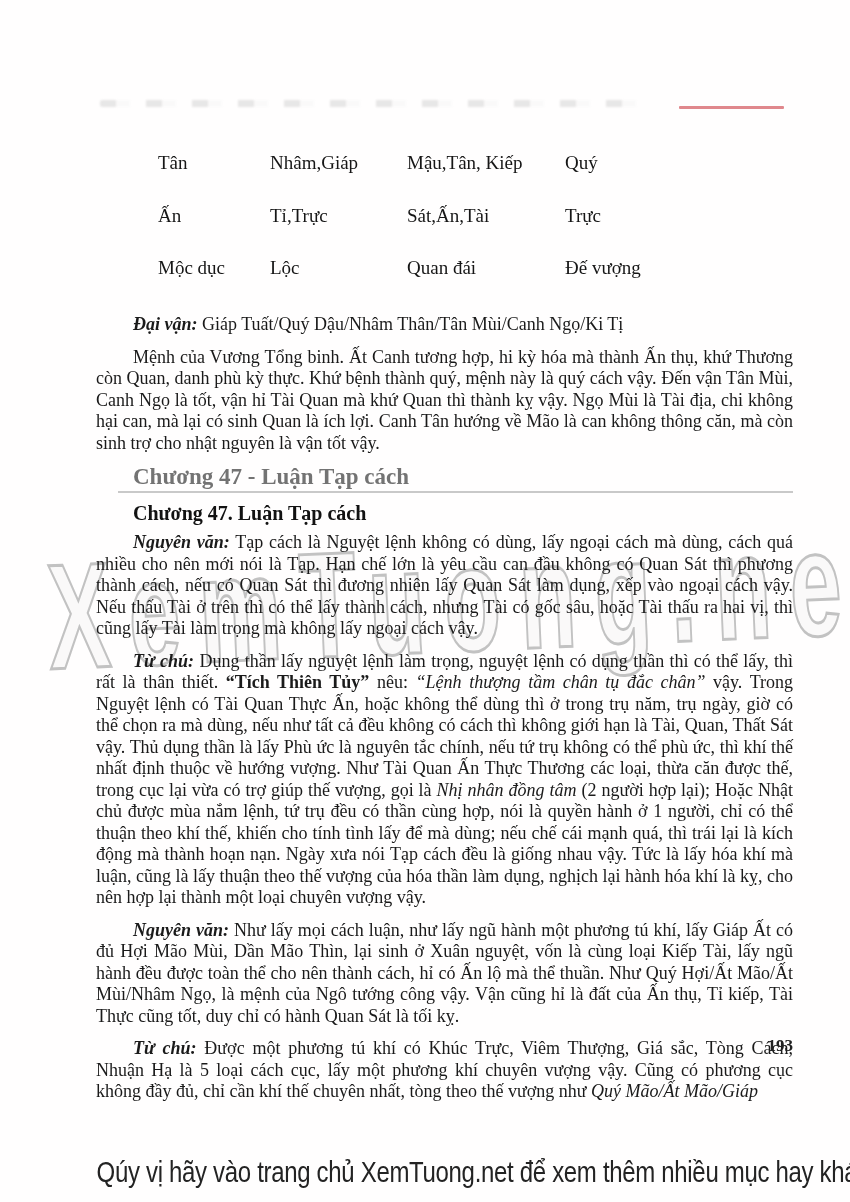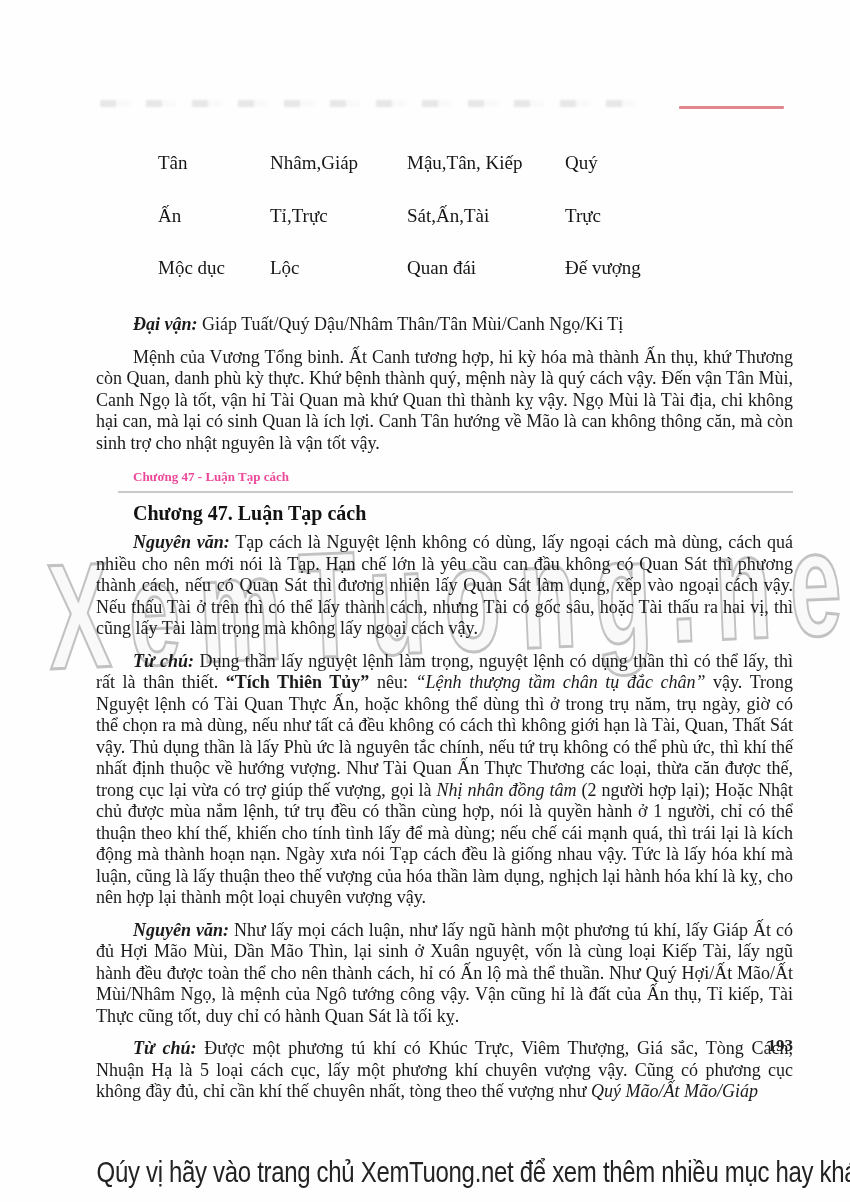--- a/index.html
+++ b/index.html
@@ -42,21 +42,21 @@
   .content{
     position:absolute;left:96px;top:288px;width:697px;z-index:1;
     font-size:18px;line-height:21.5px;text-align:justify;margin-top:26px;
   }
   .content p{margin:0 0 11px 0;text-indent:37px;}
   .lbl{font-weight:bold;font-style:italic;}
   .b{font-weight:bold;}
   .i{font-style:italic;}
   .h-bar{
     margin:1px 0 0 0;text-indent:37px;
-    font-weight:bold;font-size:13px;line-height:23px;color:#ec4899;
+    font-weight:bold;font-size:23px;line-height:23px;color:#737373;
   }
   .rule{
     height:2px;margin:3px 0 0 22px;width:calc(100% - 22px);
   }
   .h-section{
     margin:9px 0 7px 0;text-indent:37px;
     font-weight:bold;font-size:20px;line-height:23px;color:#121212;
   }
   .page-number{
     position:absolute;left:96px;top:1036px;width:697px;z-index:1;

